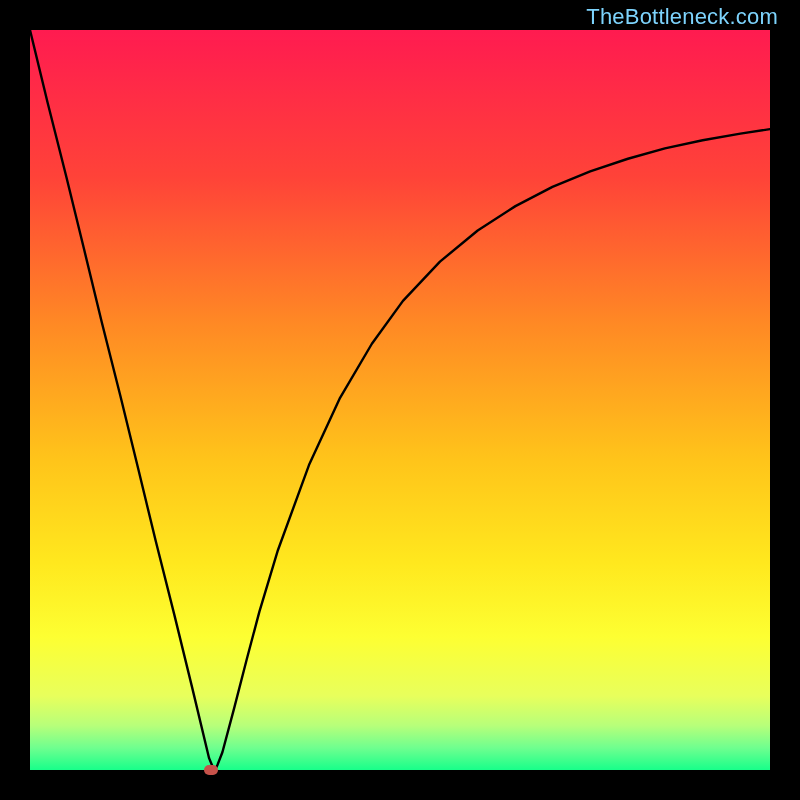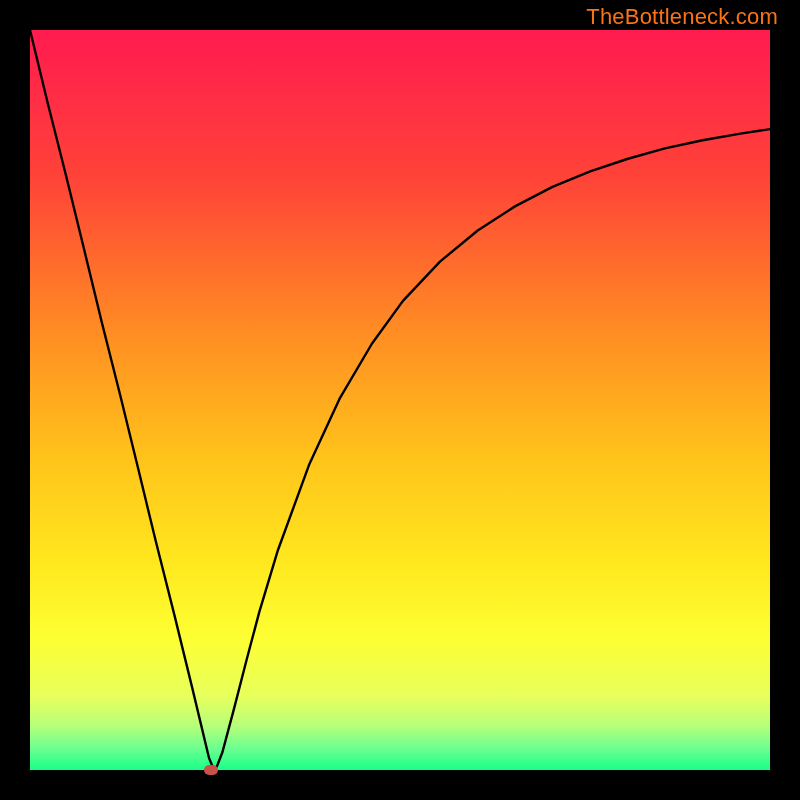--- a/index.html
+++ b/index.html
@@ -39,21 +39,21 @@
     width: 14px;
     height: 10px;
     border-radius: 5px;
   }
   .watermark {
     position: absolute;
     top: 4px;
     right: 22px;
     font-family: Arial, Helvetica, sans-serif;
     font-size: 22px;
-    color: #f97316;
+    color: #7dd3fc;
     font-weight: 500;
     letter-spacing: 0.2px;
   }
 </style>
 </head>
 <body>
 
 <div class="frame">
 
   <div class="plot-area">

